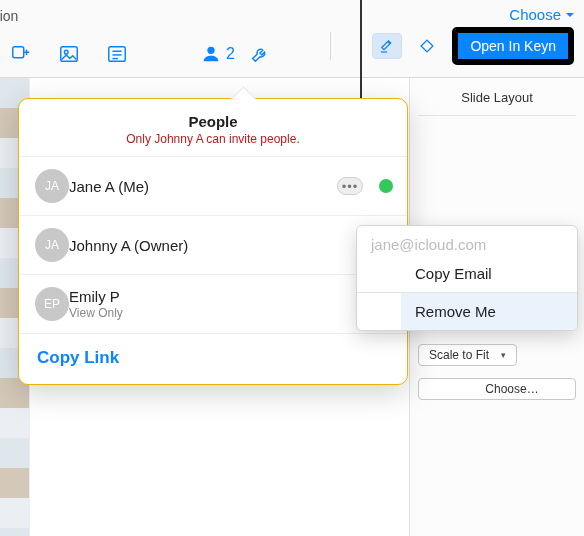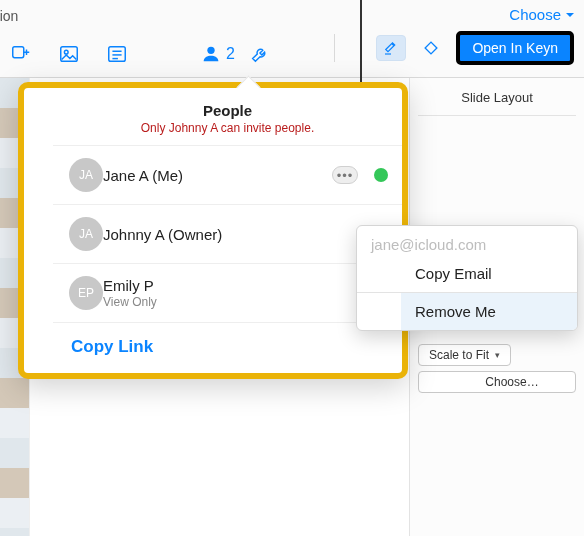--- a/index.html
+++ b/index.html
@@ -20,47 +20,46 @@
   .collab svg { width:22px; height:22px; fill:#0a84ff; }
   .wrench svg { width:22px; height:22px; stroke:#0a84ff; fill:none; stroke-width:1.6;}
   .toolbar-title { position:absolute; left:-12px; top:8px; font-size:14px; color:#555;}
   .toolbar-right { margin-left:auto; display:flex; align-items:center; gap:10px;}
   .user-name { position:absolute; right:8px; top:6px; font-size:15px; color:#0a84ff; display:flex; align-items:center; gap:3px;}
   .user-name svg{ width:12px; height:12px; fill:#0a84ff;}
   .gavel-btn { width:30px; height:26px; background:#d9e8f8; border:1px solid #cfe0f2; border-radius:4px; display:flex; align-items:center; justify-content:center;}
   .gavel-btn svg{ width:18px; height:18px; stroke:#0a84ff; fill:none; stroke-width:1.6;}
   .diamond-btn { width:30px; height:26px; display:flex; align-items:center; justify-content:center;}
   .diamond-btn svg{ width:20px; height:20px; stroke:#0a84ff; fill:none; stroke-width:1.6;}
-  .open-btn { background:#0a84ff; color:#fff; font-size:14px; font-weight:500; padding:5px 12px; border-radius:5px; border:4px solid #000000; display:flex; align-items:center; gap:4px;}
+  .open-btn { background:#0a84ff; color:#fff; font-size:14px; font-weight:500; padding:5px 12px; border-radius:5px; border:6px solid #000000; display:flex; align-items:center; gap:4px;}
   .spacer { width:24px; border-left:1px solid #d9d9d9; height:28px; margin:0 8px;}
   
   .rpanel {
     position:absolute; right:0; top:78px; width:175px; height:460px;
     border-left:1px solid #e3e3e3; background:#fcfcfc; padding:10px 8px;
     font-size:13px; color:#333;
   }
   .rpanel .tab-label { text-align:center; font-size:13px; color:#333; margin-bottom:18px; margin-top:2px; padding-bottom:10px; border-bottom:1px solid #e3e3e3;}
   .rpanel .section-break { height:80px; }
   .rpanel .scale-row { display:flex; gap:6px; align-items:center; margin-top:130px;}
-  .rpanel .btn { background:#fff; border:1px solid #c8c8c8; border-radius:4px; font-size:12px; padding:3px 10px; display:flex; align-items:center; gap:6px;}
-  .rpanel .btn.full { width:100%; justify-content:center; margin-top:5px;padding-left:40px;}
+  .rpanel .btn { background:#fff; border:1px solid #c8c8c8; border-radius:4px; font-size:12px; padding:3px 10px; display:flex; align-items:center; gap:12px;}
+  .rpanel .btn.full { width:100%; justify-content:center; margin-top:12px;padding-left:40px;}
   .rpanel .triangle { font-size:9px; color:#555; }
   
   .bg-strip {
     position:absolute; left:0; top:78px; width:30px; height:460px;
     background: repeating-linear-gradient(180deg,#cdd8e0 0 30px,#b8a58a 30px 60px,#dfe6ec 60px 90px);
     border-right:1px solid #e3e3e3;
     opacity:0.6;
   }
   
   .popover {
-    position:absolute; left:18px; top:82px; width:390px;
+    position:absolute; left:18px; top:98px; width:390px;
     background:#fff; border-radius:10px; box-shadow:0 8px 30px rgba(0,0,0,0.18);
-    border:6px solid #eab308;
-    padding-left:29px;
+    border:1px solid #eab308;
   }
   .popover::before {
     content:""; position:absolute; top:-9px; left:216px;
     width:16px; height:16px; background:#fff; transform:rotate(45deg);
     border-left:1px solid #e6e6e6; border-top:1px solid #e6e6e6;
   }
   .popover-header { text-align:center; padding:14px 18px 10px; }
   .popover-header .title { font-size:15px; font-weight:600; color:#222; }
   .popover-header .sub { font-size:12px; color:#b91c1c; margin-top:2px;}
   .people-list { border-top:1px solid #eee; }

